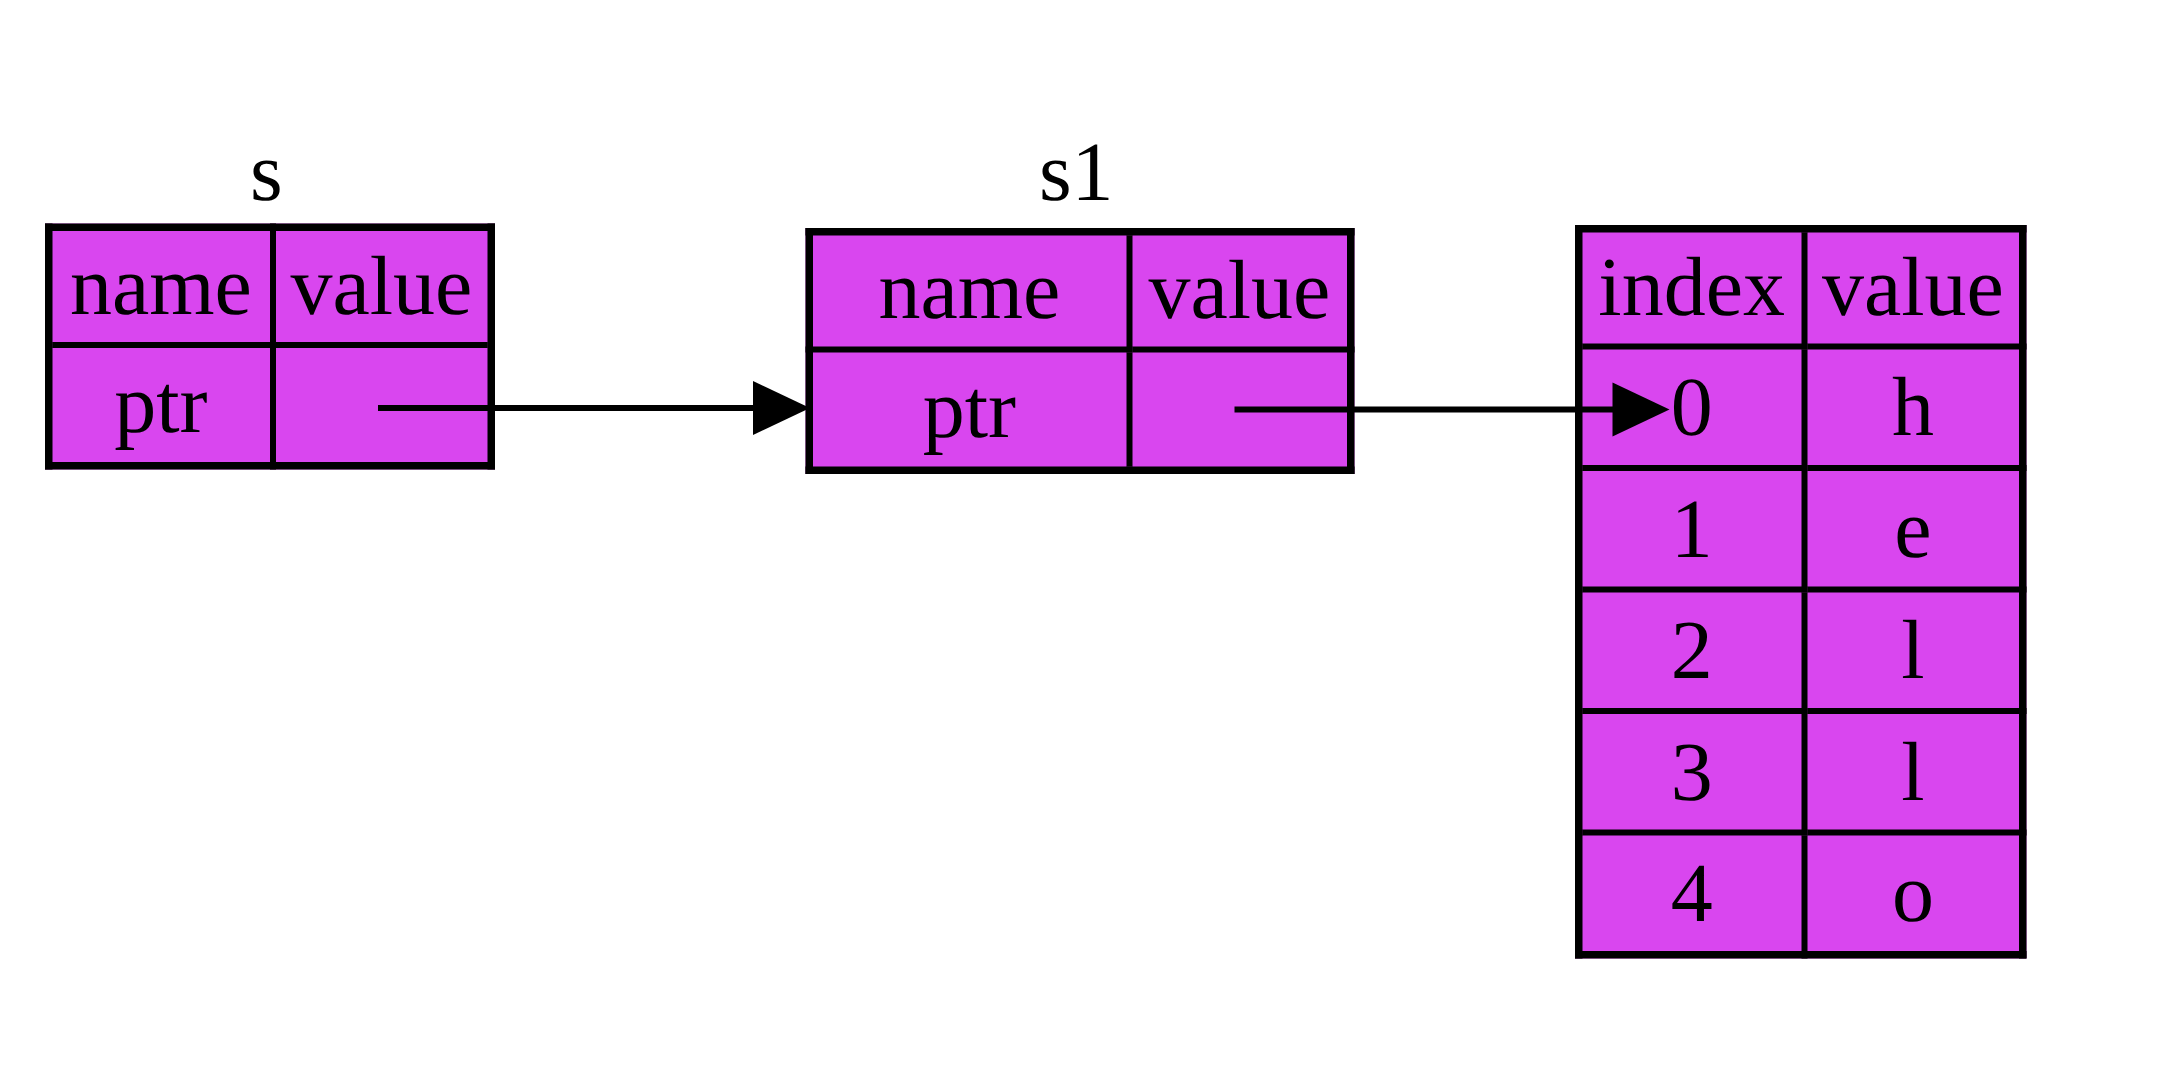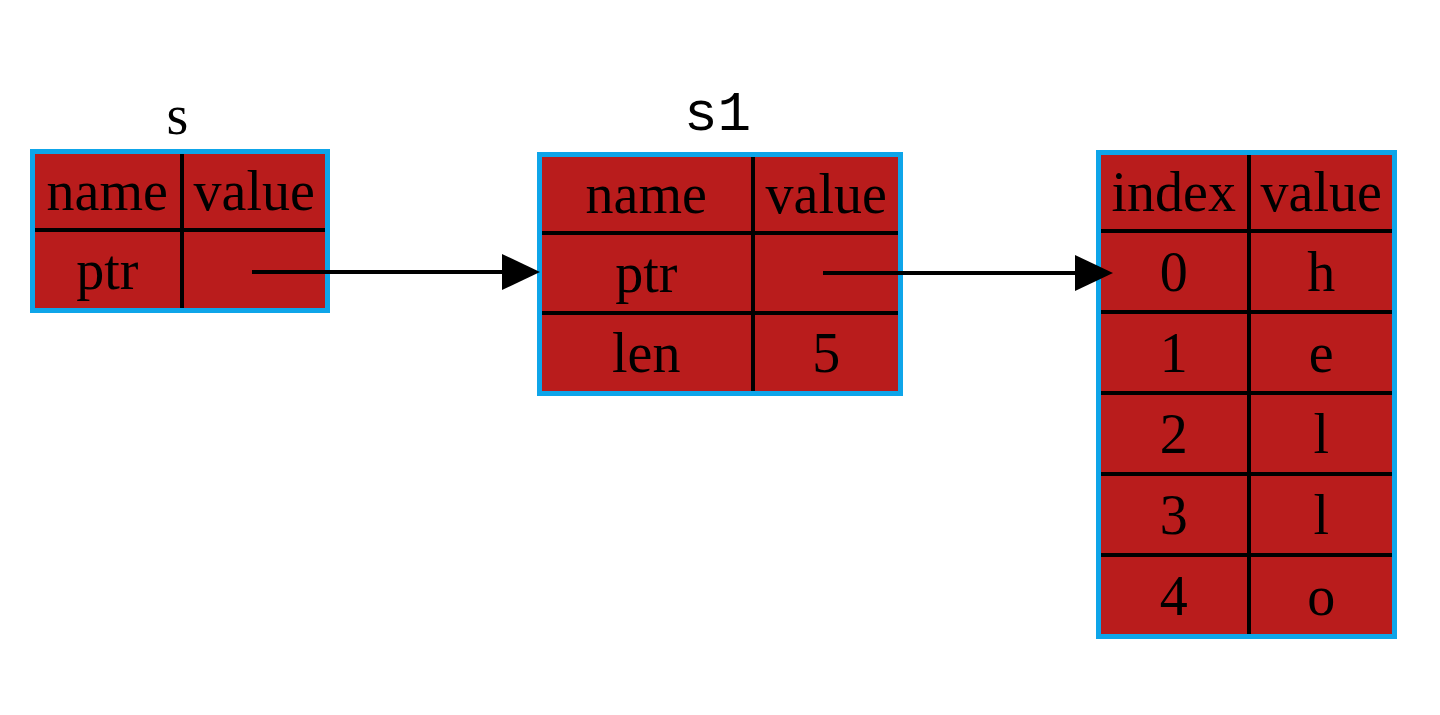--- a/index.html
+++ b/index.html
@@ -20,22 +20,22 @@
     position: absolute;
     text-align: center;
     font-size: 56px;
     line-height: 58px;
     color: #000000;
   }
   table.mem-table {
     position: absolute;
     border-collapse: collapse;
     table-layout: fixed;
-    background: #b91c1c;
-    border: 5px solid #0ea5e9;
+    background: #d946ef;
+    border: 5px solid #000000;
   }
   table.mem-table th,
   table.mem-table td {
     border: 4px solid #000000;
     font-weight: normal;
     font-size: 56px;
     line-height: 1;
     text-align: center;
     vertical-align: middle;
     padding: 0;
@@ -68,46 +68,42 @@
       </tr>
     </thead>
     <tbody>
       <tr>
         <td style="height:76px">ptr</td>
         <td></td>
       </tr>
     </tbody>
   </table>
 
-  <div class="tbl-title" style="left:537px; top:86px; width:361px;font-family:Liberation Mono, monospace;">s1</div>
+  <div class="tbl-title" style="left:537px; top:86px; width:361px;">s1</div>
 
   <table class="mem-table" style="left:537px; top:152px;">
     <colgroup>
         <col style="width:213px">
         <col style="width:148px">
       </colgroup>
     <thead>
       <tr>
         <th style="height:74px">name</th>
         <th>value</th>
       </tr>
     </thead>
     <tbody>
       <tr>
         <td style="height:76px">ptr</td>
         <td></td>
       </tr>
-      <tr>
-        <td style="height:76px">len</td>
-        <td>5</td>
-      </tr>
     </tbody>
   </table>
 
-  <table class="mem-table" style="left:1096px; top:150px;">
+  <table class="mem-table" style="left:1050px; top:150px;">
     <colgroup>
         <col style="width:150px">
         <col style="width:146px">
       </colgroup>
     <thead>
       <tr>
         <th style="height:74px">index</th>
         <th>value</th>
       </tr>
     </thead>

